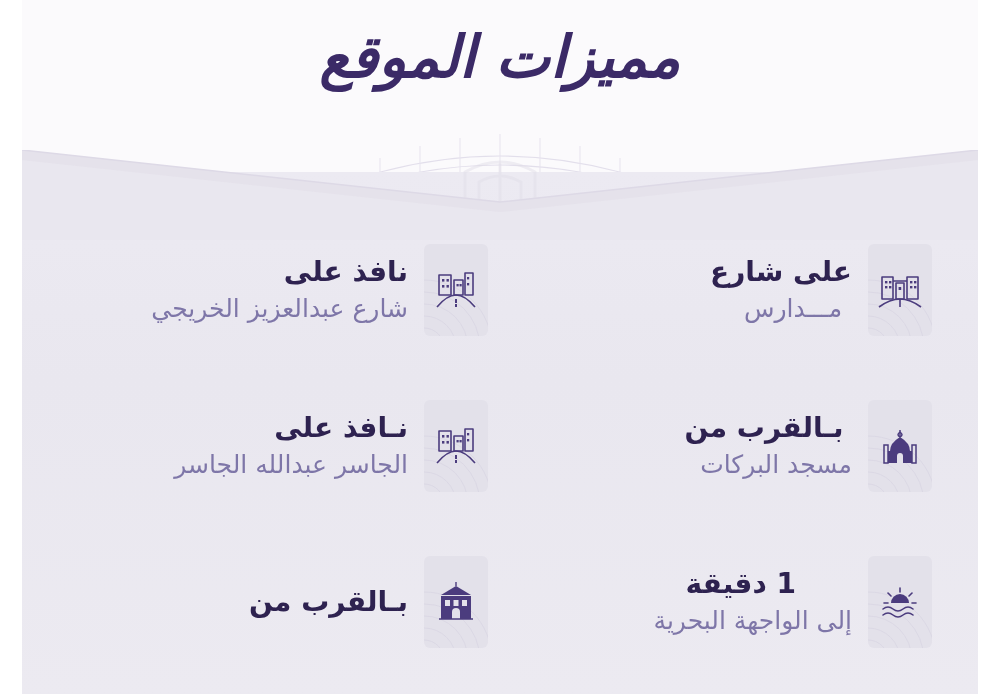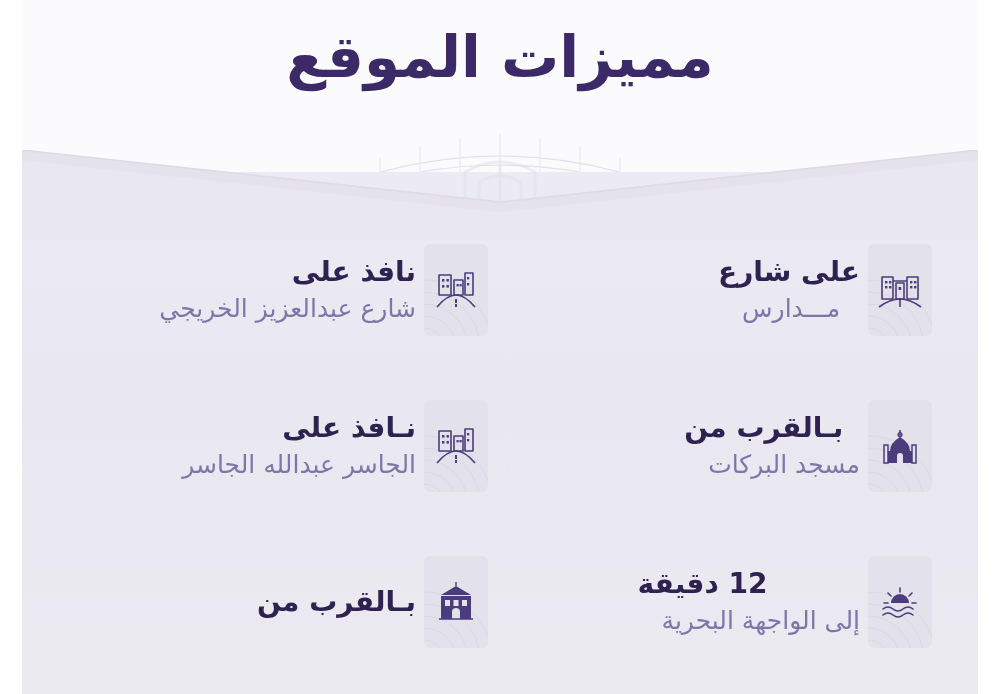--- a/index.html
+++ b/index.html
@@ -60,20 +60,21 @@
     left: 0;
     right: 0;
     top: 26px;
     text-align: center;
     font-size: 58px;
     font-weight: 700;
     color: #3b2a67;
     letter-spacing: 0px;
     line-height: 1.1;
     z-index: 5;
+    font-style: italic;
   }
 
   
   .arcs {
     position: absolute;
     left: 50%;
     transform: translateX(-50%);
     top: 96px;
     width: 520px;
     height: 130px;
@@ -124,21 +125,21 @@
     grid-template-rows: 1fr 1fr 1fr;
     padding: 0 34px 14px 34px;
     box-sizing: border-box;
   }
 
   .feature {
     display: flex;
     flex-direction: row;
     align-items: center;
     justify-content: flex-start;
-    gap: 8px;
+    gap: 16px;
     padding: 0 12px;
     box-sizing: border-box;
   }
 
   .icon-box {
     position: relative;
     width: 64px;
     height: 92px;
     flex: 0 0 auto;
     background: #e3e1ea;
@@ -182,21 +183,21 @@
     font-weight: 400;
     color: #7e76a8;
     line-height: 1.35;
     white-space: nowrap;
     letter-spacing: 1px;
     margin-top: 2px;
     margin-left: 24px;
   }
 
   
-  .col-right .feature-text { align-items: flex-end; }
+  .col-right .feature-text { align-items: center; }
 </style>
 </head>
 <body>
 
 <div class="page">
 
   <div class="gutter left"></div>
   <div class="gutter right"></div>
 
   <div class="canvas">
@@ -413,21 +414,21 @@
                 <line x1="11" y1="14" x2="14" y2="17"></line>
                 <line x1="35" y1="14" x2="32" y2="17"></line>
                 <line x1="7" y1="24" x2="11" y2="24"></line>
                 <line x1="35" y1="24" x2="39" y2="24"></line>
                 <path d="M6 30 q5 -4 10 0 t10 0 t10 0"></path>
                 <path d="M6 36 q5 -4 10 0 t10 0 t10 0"></path>
               </g>
             </svg>
           </div>
           <div class="feature-text">
-            <div class="f-title">12 دقيقة</div>
+            <div class="f-title">1 دقيقة</div>
             <div class="f-sub">إلى الواجهة البحرية</div>
           </div>
         </div>
 
         <div class="feature col-left">
           <div class="icon-box">
             <svg class="rings" viewBox="0 0 110 110">
               <g fill="none" stroke="#d3cfdf" stroke-width="1">
                 <circle cx="22" cy="88" r="20"></circle>
                   <circle cx="22" cy="88" r="32"></circle>

